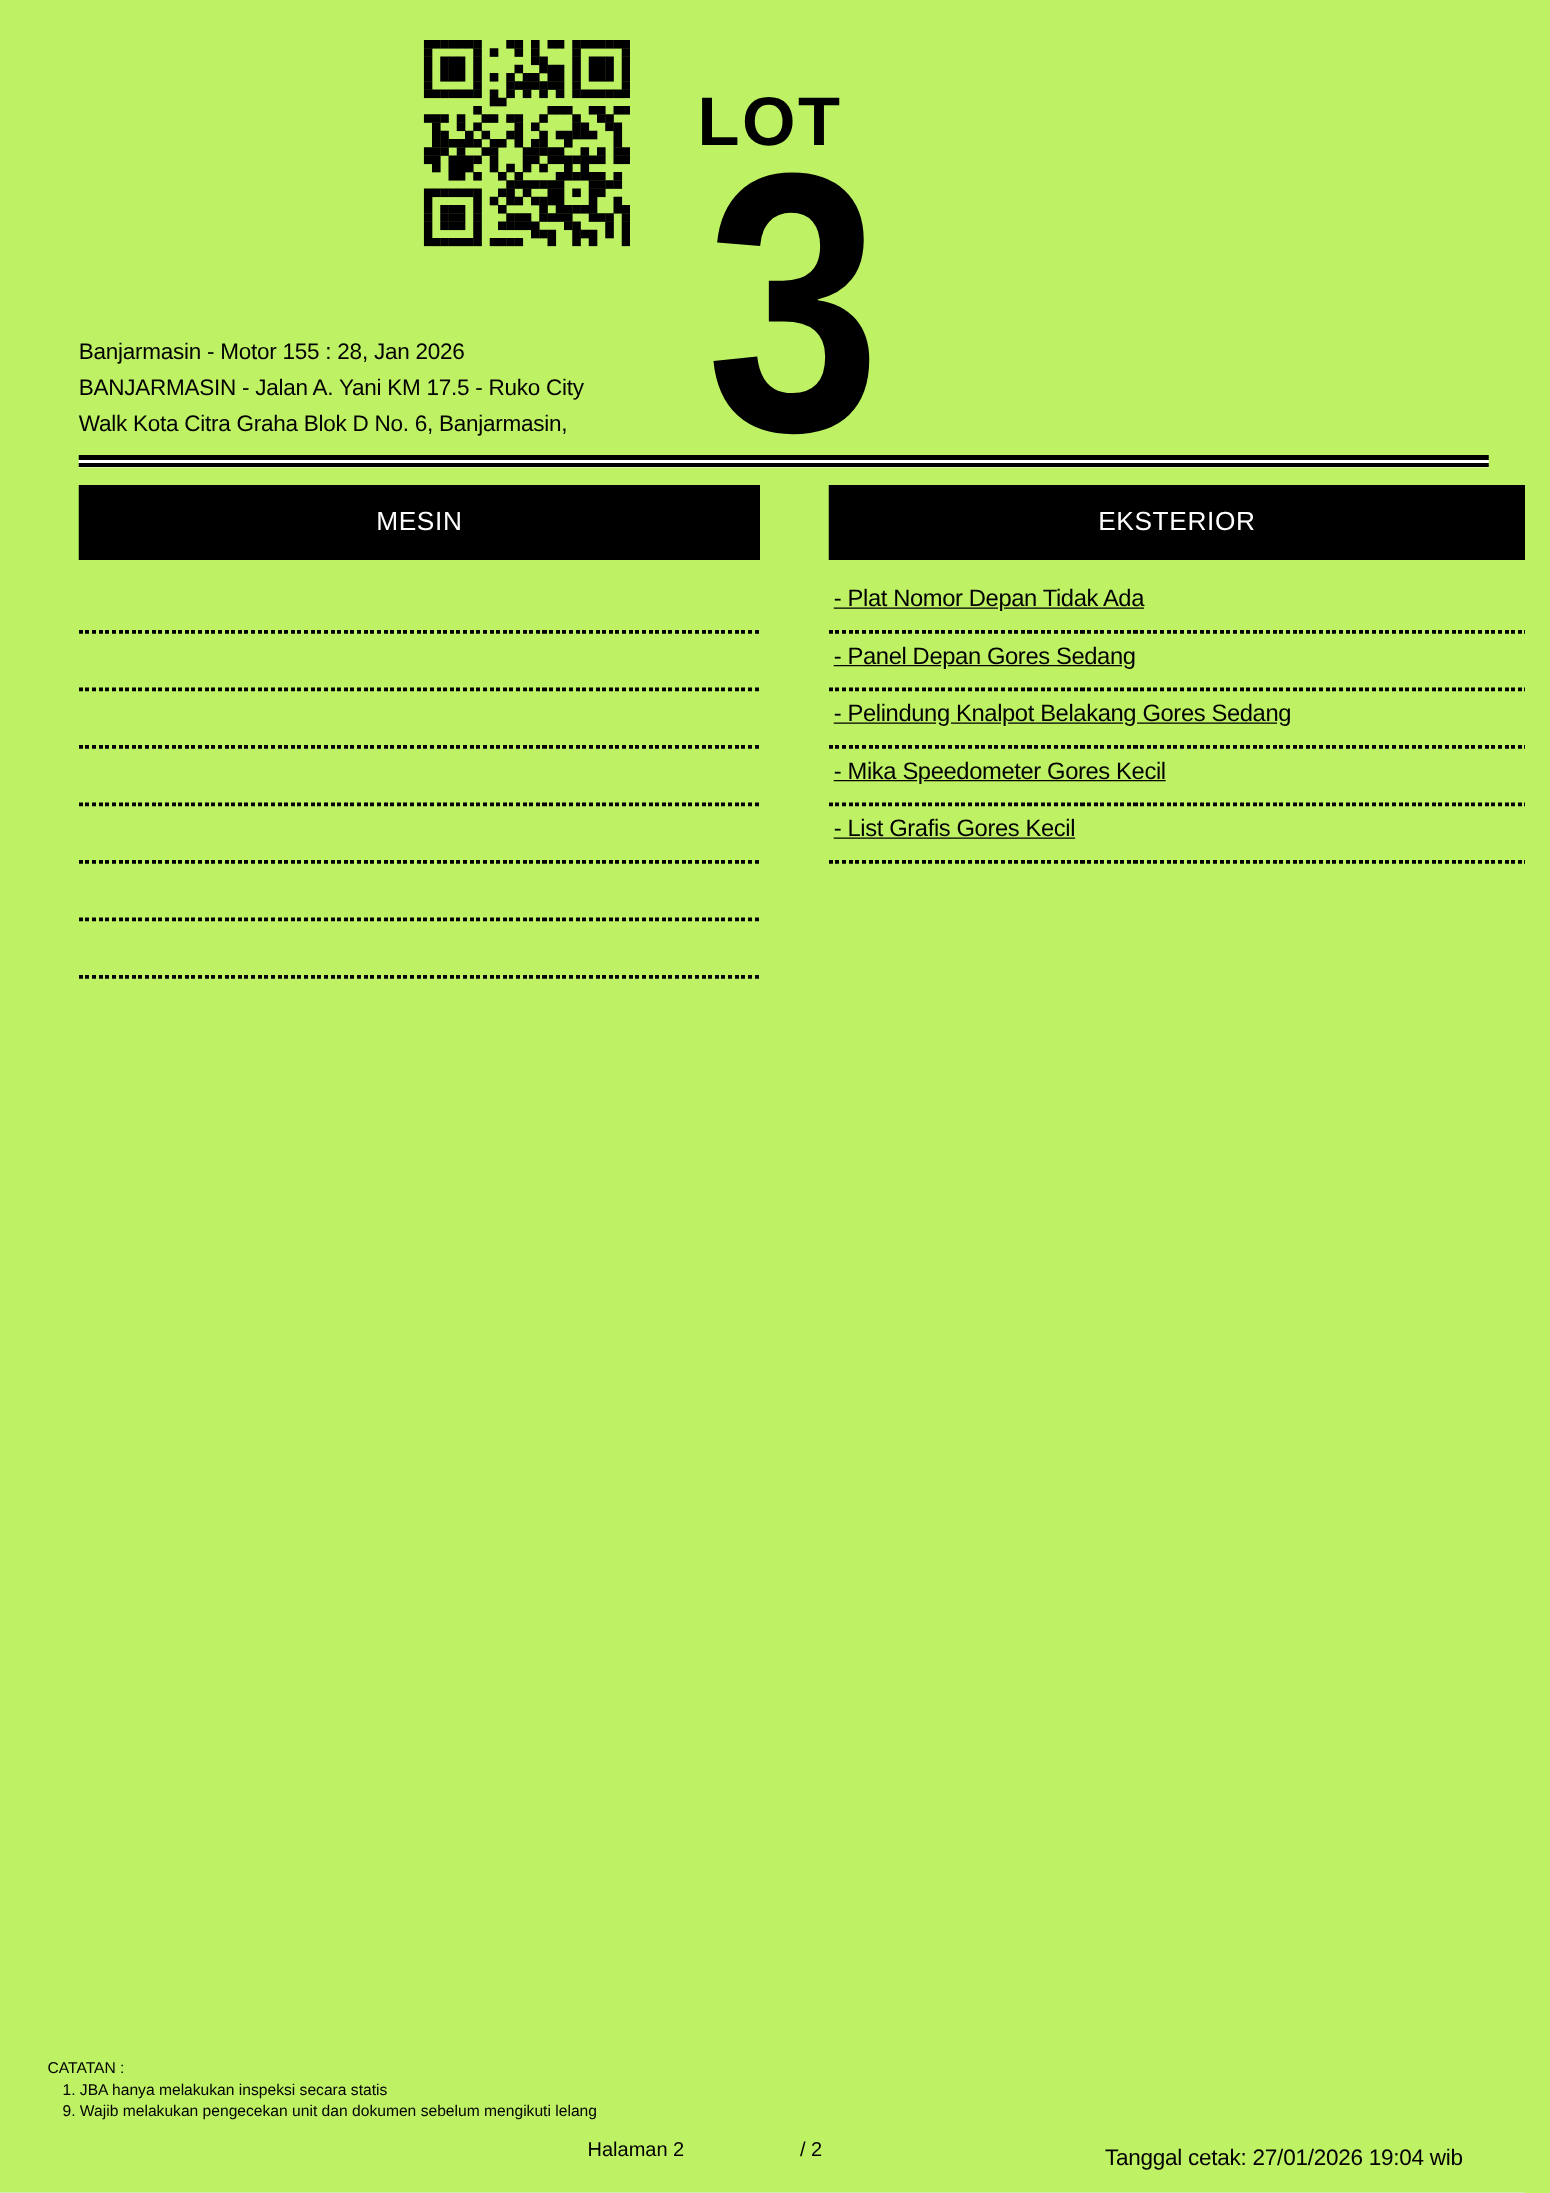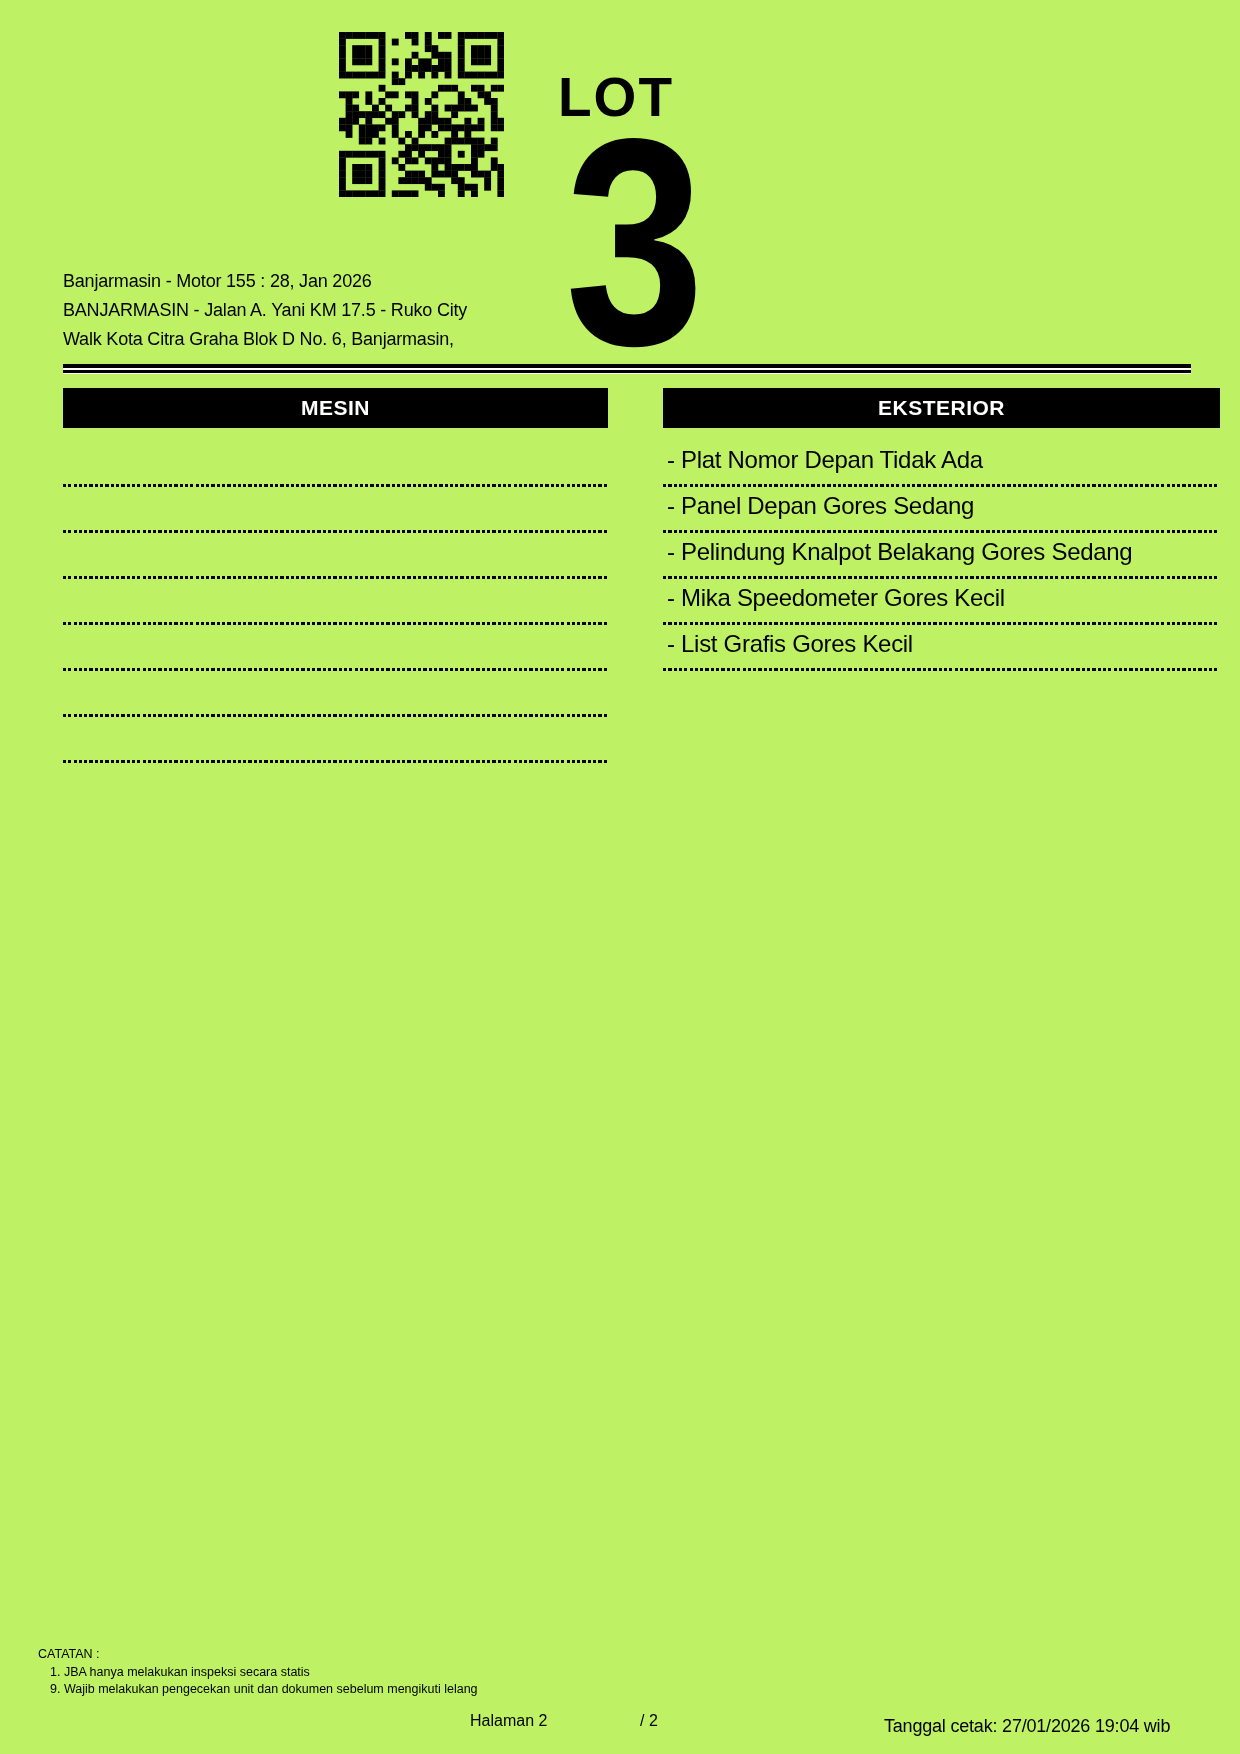--- a/index.html
+++ b/index.html
@@ -28,30 +28,31 @@
     white-space:nowrap;
   }
   .double-rule{
     position:absolute;left:63px;top:364px;width:1128px;height:10px;
     background:linear-gradient(180deg,#000 0 4px,#fff 4px 6.5px,#000 6.5px 9.5px,#fff 9.5px 10px);
   }
   .col{position:absolute;top:388px;}
   .col-left{left:63px;width:545px;}
   .col-right{left:618px;width:557px;margin-left:45px;}
   .col-header{
-    height:40px;background:#000;color:#fff;
+    height:60px;background:#000;color:#fff;
     display:flex;align-items:center;justify-content:center;
-    font-size:21px;font-weight:bold;letter-spacing:0.5px;
+    font-size:21px;font-weight:normal;letter-spacing:0.5px;
   }
   .trow{
     position:relative;height:46px;
     display:flex;align-items:flex-end;
     padding:0 0 17px 4px;box-sizing:border-box;
-    font-size:24px;line-height:19px;letter-spacing:-0.3px;
+    font-size:19px;line-height:19px;letter-spacing:-0.3px;
     white-space:nowrap;
+    text-decoration:underline;
   }
   .trow.first{height:58px;}
   .trow::after{
     content:"";position:absolute;left:0;right:0;bottom:-1px;height:3px;
     background:repeating-linear-gradient(90deg,#000 0 3.2px,transparent 3.2px 5.3px);
   }
   .notes{
     position:absolute;left:38px;top:1646px;
     font-size:12.5px;line-height:17.5px;
   }

